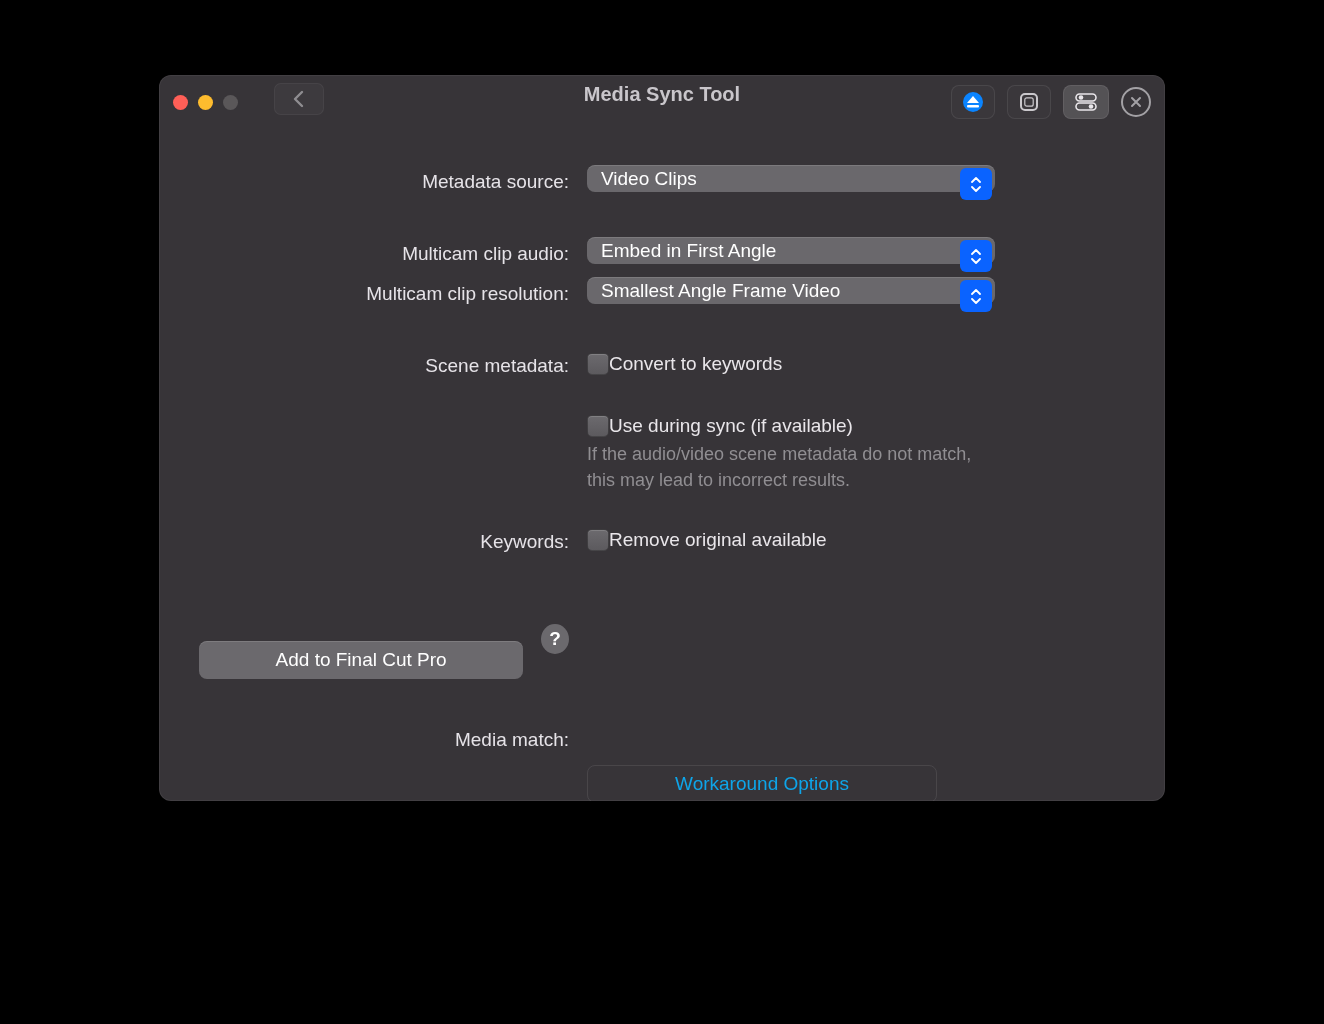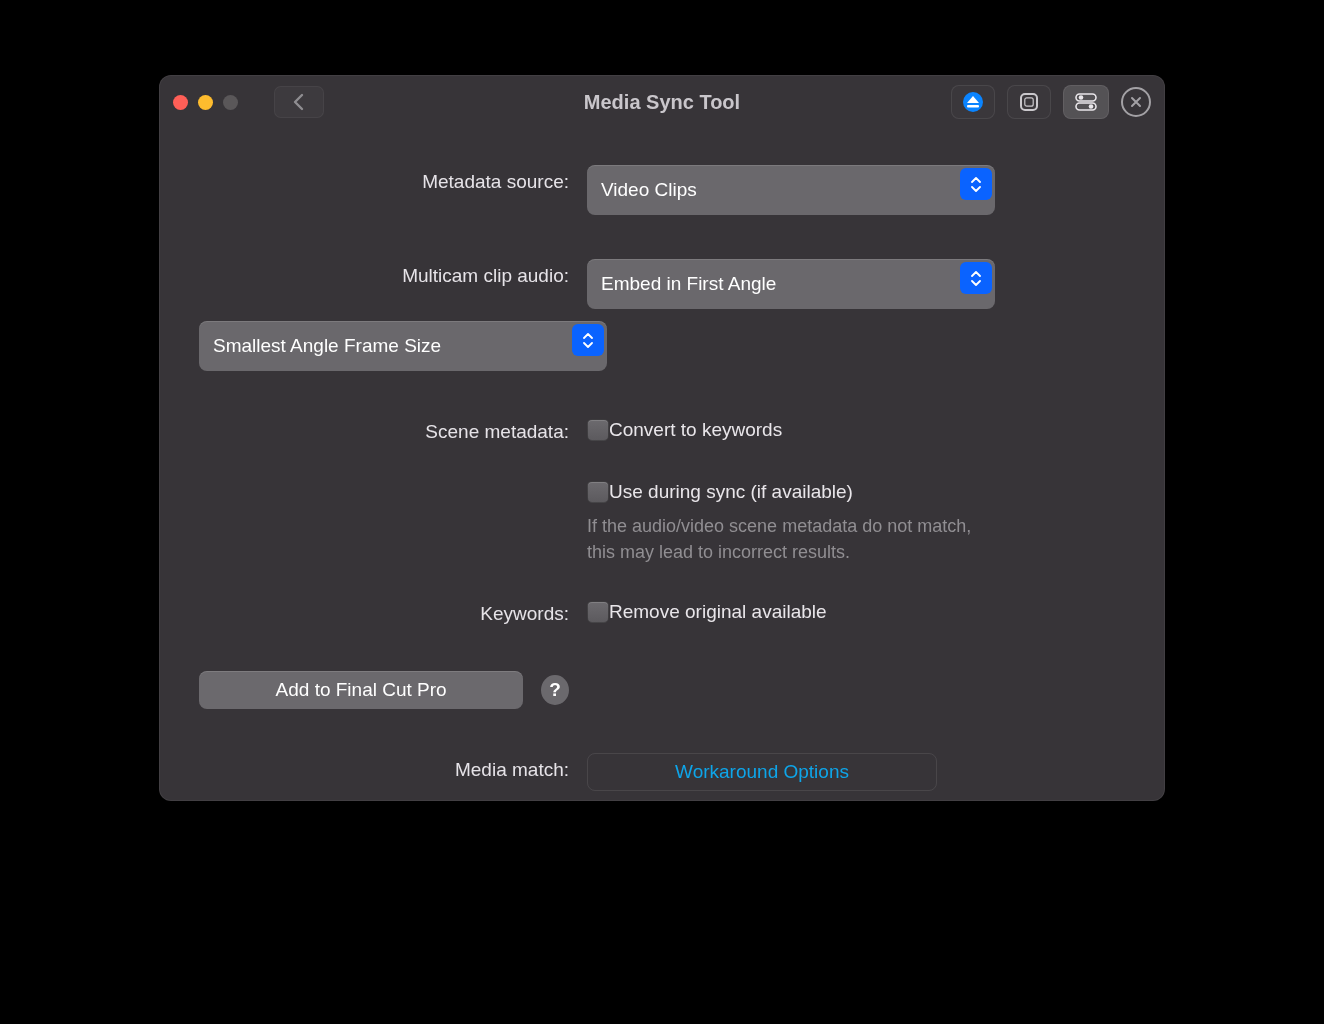--- a/index.html
+++ b/index.html
@@ -18,22 +18,21 @@
       height: 726px;
       background: #373438;
       border-radius: 12px;
       box-shadow: 0 25px 60px rgba(0,0,0,0.6), 0 0 0 1px rgba(255,255,255,0.06) inset;
       overflow: hidden;
       position: relative;
     }
     .titlebar {
       height: 54px;
       display: flex;
-      align-items: center;
-      padding: 16px 14px;
+      padding: 8px 14px;
       position: relative;
     }
     .traffic-lights {
       display: flex;
       gap: 10px;
       align-items: center;
     }
     .tl { width: 15px; height: 15px; border-radius: 50%; }
     .tl-close { background: #ff5f57; }
     .tl-min { background: #febc2e; }
@@ -81,21 +80,21 @@
       color: #e9e6ea;
     }
     .label {
       text-align: right;
       padding-top: 6px;
       font-weight: 400;
       color: #e6e3e8;
     }
     .dropdown {
       position: relative;
-      height: 50px;
+      height: 27px;
       background: #6a686c;
       border-radius: 8px;
       display: flex;
       align-items: center;
       padding: 0 46px 0 14px;
       color: #fff;
       font-size: 19px;
       box-shadow: inset 0 1px 0 rgba(255,255,255,0.12);
       width: 408px;
     }
@@ -118,34 +117,34 @@
       width: 22px; height: 22px;
       background: linear-gradient(#6c6a6e,#5c5a5e);
       border-radius: 5px;
       border: 1px solid rgba(0,0,0,0.35);
       box-shadow: inset 0 1px 0 rgba(255,255,255,0.15);
       flex-shrink: 0;
     }
     .hint {
       color: #908e92; font-size: 18px;
       line-height: 1.45;
-      margin-top: 6px;
       width: 408px;
     }
     .group-gap-sm { height: 8px; grid-column: 1/-1; }
     .group-gap-md { height: 20px; grid-column: 1/-1; }
     .btn {
       height: 38px;
       border-radius: 8px;
       display: flex; align-items: center; justify-content: center;
       font-size: 19px;
       color: #fff;
       box-shadow: inset 0 1px 0 rgba(255,255,255,0.13);
       background: #6b696d;
       width: 350px;
+      margin-top: 42px;
     }
     .btn.disabled {
       color: #0ea5e9;
       background: transparent;
       border: 1px solid rgba(255,255,255,0.09);
       box-shadow: none;
     }
     .btn-row { display: flex; align-items: center; gap: 18px; }
     .help {
       width: 30px; height: 30px; border-radius: 50%;
@@ -228,23 +227,24 @@
           <svg width="12" height="7" viewBox="0 0 12 7">
               <path d="M2 5 L6 1 L10 5" stroke="#fff" stroke-width="1.8" fill="none" stroke-linecap="round" stroke-linejoin="round"></path>
             </svg>
           <svg width="12" height="7" viewBox="0 0 12 7">
               <path d="M2 2 L6 6 L10 2" stroke="#fff" stroke-width="1.8" fill="none" stroke-linecap="round" stroke-linejoin="round"></path>
             </svg>
         </span>
       </div>
     </div>
 
+    <div class="label">Multicam clip resolution:</div>
     <div>
       <div class="dropdown">
-        <span>Smallest Angle Frame Size</span>
+        <span>Smallest Angle Frame Video</span>
         <span class="chevrons">
           <svg width="12" height="7" viewBox="0 0 12 7">
               <path d="M2 5 L6 1 L10 5" stroke="#fff" stroke-width="1.8" fill="none" stroke-linecap="round" stroke-linejoin="round"></path>
             </svg>
           <svg width="12" height="7" viewBox="0 0 12 7">
               <path d="M2 2 L6 6 L10 2" stroke="#fff" stroke-width="1.8" fill="none" stroke-linecap="round" stroke-linejoin="round"></path>
             </svg>
         </span>
       </div>
     </div>

